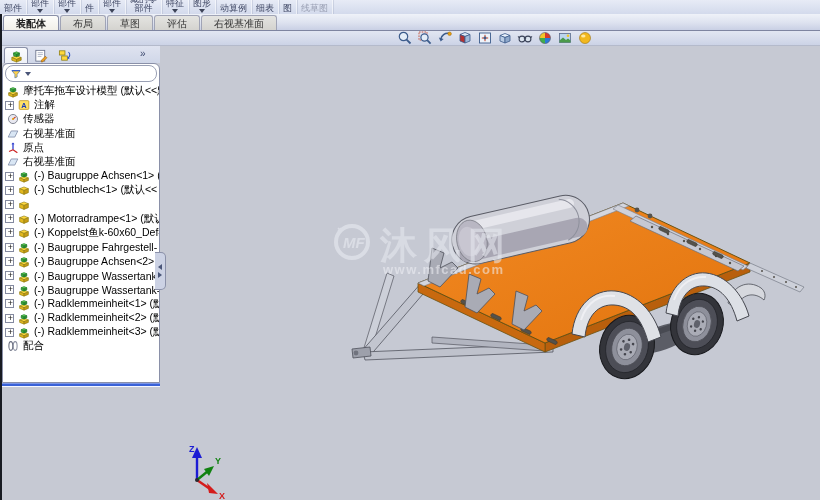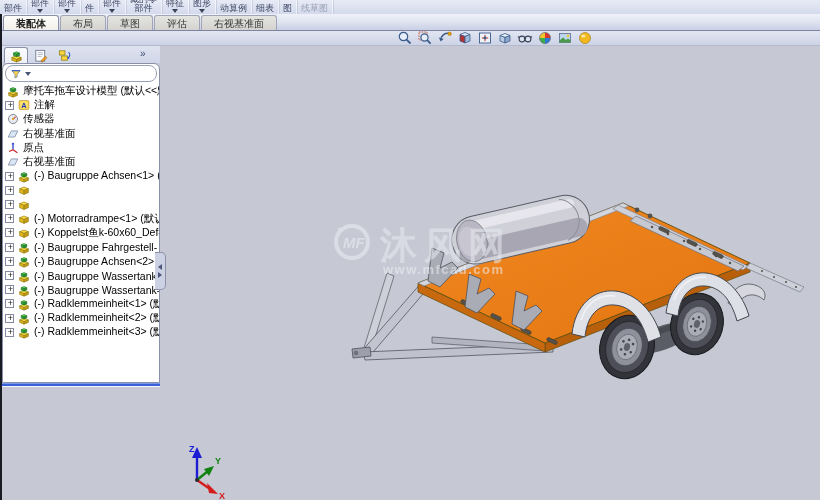--- a/index.html
+++ b/index.html
@@ -523,20 +523,21 @@
         <svg class="ticon" viewBox="0 0 16 16">
           <use href="#ic-assembly" xlink:href="#ic-assembly"></use>
         </svg>
         <span class="tlabel">(-) Baugruppe Achsen&lt;1&gt; (默</span>
       </div>
       <div class="trow exp">
         <span class="plus"></span>
         <svg class="ticon" viewBox="0 0 16 16">
           <use href="#ic-part" xlink:href="#ic-part"></use>
         </svg>
+        <span class="tlabel">(-) Schutblech&lt;1&gt; (默认&lt;&lt;</span>
       </div>
       <div class="trow exp">
         <span class="plus"></span>
         <svg class="ticon" viewBox="0 0 16 16">
           <use href="#ic-part" xlink:href="#ic-part"></use>
         </svg>
       </div>
       <div class="trow exp">
         <span class="plus"></span>
         <svg class="ticon" viewBox="0 0 16 16">
@@ -592,20 +593,27 @@
           <use href="#ic-assembly" xlink:href="#ic-assembly"></use>
         </svg>
         <span class="tlabel">(-) Radklemmeinheit&lt;2&gt; (默</span>
       </div>
       <div class="trow exp">
         <span class="plus"></span>
         <svg class="ticon" viewBox="0 0 16 16">
           <use href="#ic-assembly" xlink:href="#ic-assembly"></use>
         </svg>
         <span class="tlabel">(-) Radklemmeinheit&lt;3&gt; (默</span>
+      </div>
+      <div class="trow">
+
+        <svg class="ticon" viewBox="0 0 16 16">
+          <use href="#ic-mates" xlink:href="#ic-mates"></use>
+        </svg>
+        <span class="tlabel">配合</span>
       </div>
     </div>
 </div>
 <div class="abs" id="pline"></div>
 <div class="abs" id="grip">
   <span class="garr l"></span>
   <span class="garr r"></span>
 </div>
 
 </body></html>

